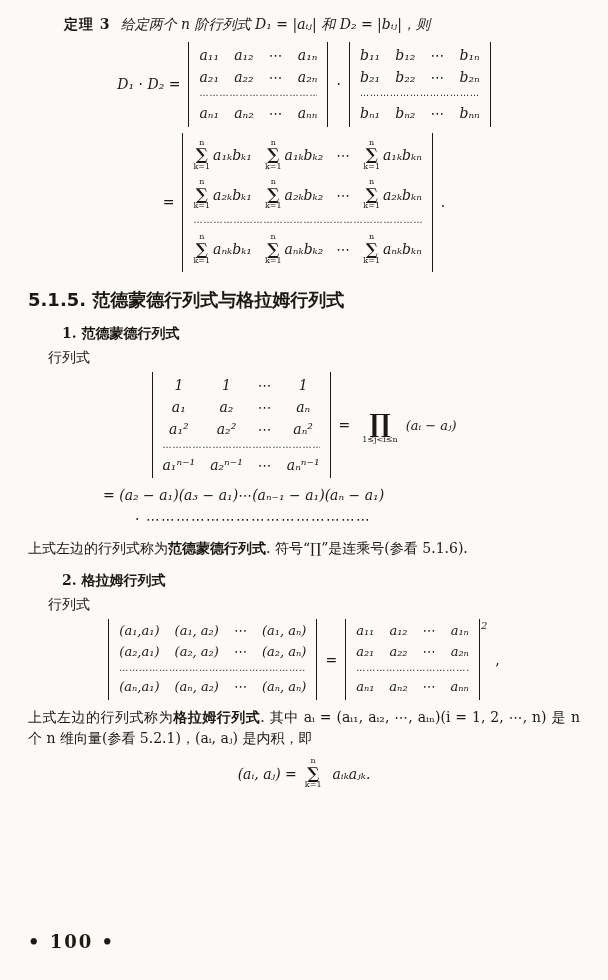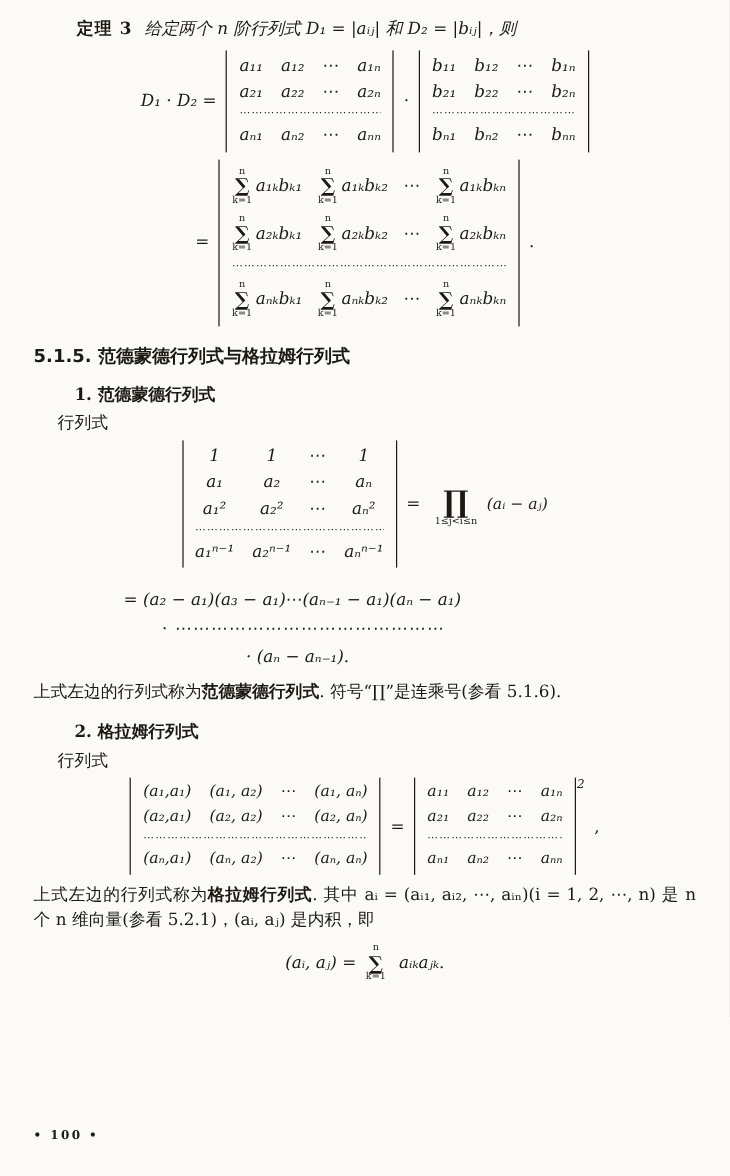--- a/index.html
+++ b/index.html
@@ -14,21 +14,21 @@
     padding:10px 28px 0 28px;
     overflow:hidden;
   }
   .mi { font-style:italic; }
   b, .bold { font-weight:bold; }
 
   
   .theorem { margin:4px 0 0 36px; line-height:1.45; }
   .theorem b { margin-right:10px; letter-spacing:1px; }
 
-  .heading { margin-top:16px; font-size:15px; font-weight:bold; font-family:"DejaVu Sans","Liberation Sans",sans-serif; }
+  .heading { margin-top:16px; font-size:18px; font-weight:bold; font-family:"DejaVu Sans","Liberation Sans",sans-serif; }
   .subitem { margin:13px 0 0 34px; font-weight:bold; }
   .lead    { margin:6px 0 0 20px; }
   .para    { margin-top:7px; line-height:1.5; text-align:justify; }
 
   
   .disp { display:flex; justify-content:center; align-items:center; gap:8px; }
   .eq1 { margin-top:8px; }
   .eq2 { margin-top:6px; }
   .eqv { margin-top:5px; }
   .eqg { margin-top:5px; }
@@ -69,31 +69,31 @@
   .prodwrap .opcol { margin-top:8px; }
   .prodbody { font-size:13px; }
 
   .eqs { font-style:normal; }
   .tail { align-self:center; font-style:normal; }
 
   .detwrap { display:inline-flex; align-items:stretch; }
   .exp { font-size:10px; align-self:flex-start; margin:1px 0 0 1px; font-style:italic; }
 
   
-  .expansion { margin-top:15px; font-style:italic; }
+  .expansion { margin-top:5px; font-style:italic; }
   .xline { line-height:24px; white-space:nowrap; }
   .x1 { margin-left:75px; }
   .x2 { margin-left:140px; }
   .x3 { margin-left:107px; font-style:normal; letter-spacing:1px; }
   .x4 { margin-left:175px; }
   .x5 { margin-left:177px; }
 
   .footer {
     position:absolute; left:28px; bottom:28px;
-    font-weight:bold; font-size:10px; letter-spacing:2px;margin-top:27px;
+    font-weight:bold; font-size:18px; letter-spacing:2px;margin-top:27px;
   }
 </style>
 </head>
 <body>
 
 <div class="page">
 
   <div class="theorem">
     <b>定理 3</b><span class="mi">给定两个 n 阶行列式 D₁ = |aᵢⱼ| 和 D₂ = |bᵢⱼ|，则</span>
   </div>
@@ -250,21 +250,20 @@
         <span class="prodsym">∏</span>
         <span class="lim">1≤j&lt;i≤n</span>
       </span>
       <i class="mi prodbody">(aᵢ − aⱼ)</i>
     </span>
   </div>
 
   <div class="expansion">
     <div class="xline x1">= (a₂ − a₁)(a₃ − a₁)⋯(aₙ₋₁ − a₁)(aₙ − a₁)</div>
     <div class="xline x3">· ⋯⋯⋯⋯⋯⋯⋯⋯⋯⋯⋯⋯⋯⋯⋯</div>
-    <div class="xline x5">· (aₙ − aₙ₋₁).</div>
   </div>
 
   <div class="para">
     <span>上式左边的行列式称为</span><b>范德蒙德行列式</b><span>. 符号“∏”是连乘号(参看 5.1.6).</span>
   </div>
 
   <div class="subitem">2.  格拉姆行列式</div>
   <div class="lead">行列式</div>
 
   <div class="disp eqg">

